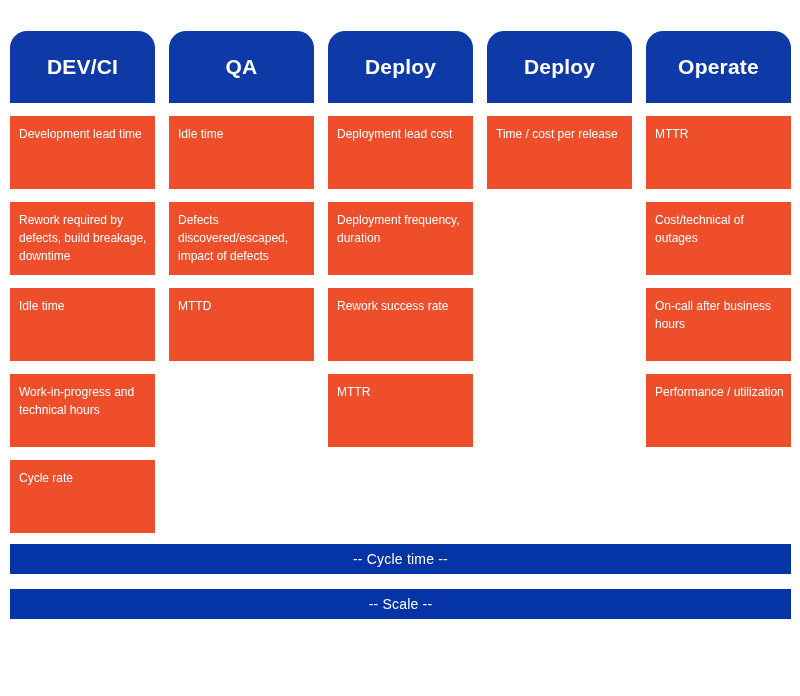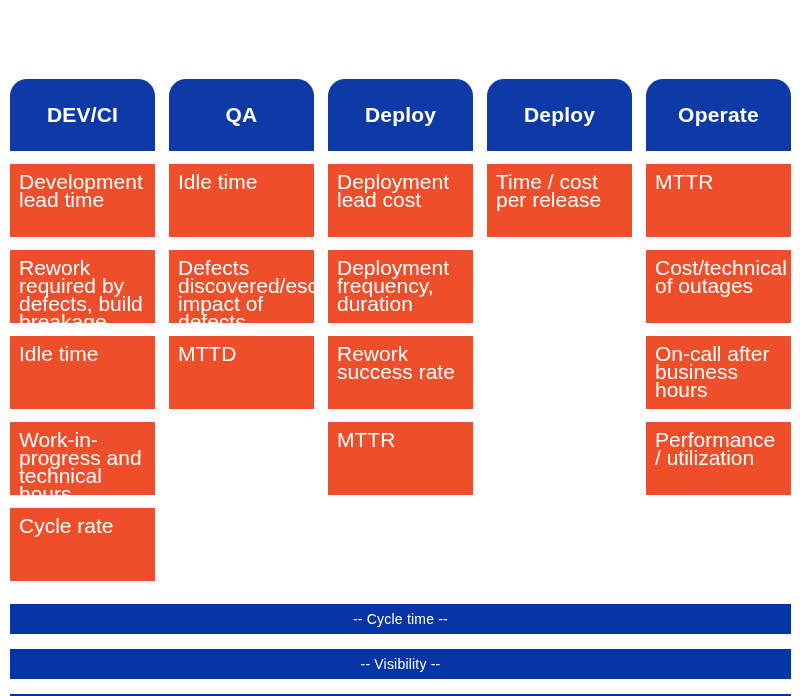--- a/index.html
+++ b/index.html
@@ -25,21 +25,20 @@
   .board {
     position: absolute;
     left: 10px;
     top: 31px;
     width: 781px;
   }
   .columns {
     display: grid;
     grid-template-columns: repeat(5, 145px);
     column-gap: 14px;
-    margin-top: 48px;
   }
   .column {
     display: flex;
     flex-direction: column;
     gap: 13px;
   }
   .stage-header {
     height: 72px;
     background: var(--stage-blue, #0d3aa6);
     border-radius: 17px 17px 0 0;
@@ -48,28 +47,28 @@
     align-items: center;
     justify-content: center;
     font-size: 21px;
     font-weight: 700;
     letter-spacing: 0.2px;
   }
   .metric-card {
     height: 73px;
     background: var(--metric-orange, #ef4e2b);
     color: var(--text, #fff);
-    font-size: 21px;
+    font-size: 12px;
     line-height: 18px;
     font-weight: 500;
     padding: 9px 6px 0 9px;
     overflow: hidden;
   }
   .lanes {
-    margin-top: 23px;
+    margin-top: 11px;
     display: flex;
     flex-direction: column;
     gap: 15px;
   }
   .lane-bar {
     height: 30px;
     background: var(--lane-blue, #0434a6);
     color: var(--text, #fff);
     display: flex;
     align-items: center;
@@ -130,17 +129,16 @@
       <div class="metric-card">MTTR</div>
       <div class="metric-card">Cost/technical of outages</div>
       <div class="metric-card">On-call after business hours</div>
       <div class="metric-card">Performance / utilization</div>
     </div>
 
   </div>
 
   <div class="lanes">
     <div class="lane-bar">-- Cycle time --</div>
-    <div class="lane-bar">-- Visibility --</div>
     <div class="lane-bar">-- Scale --</div>
   </div>
 
 </div>
 
 </body></html>

